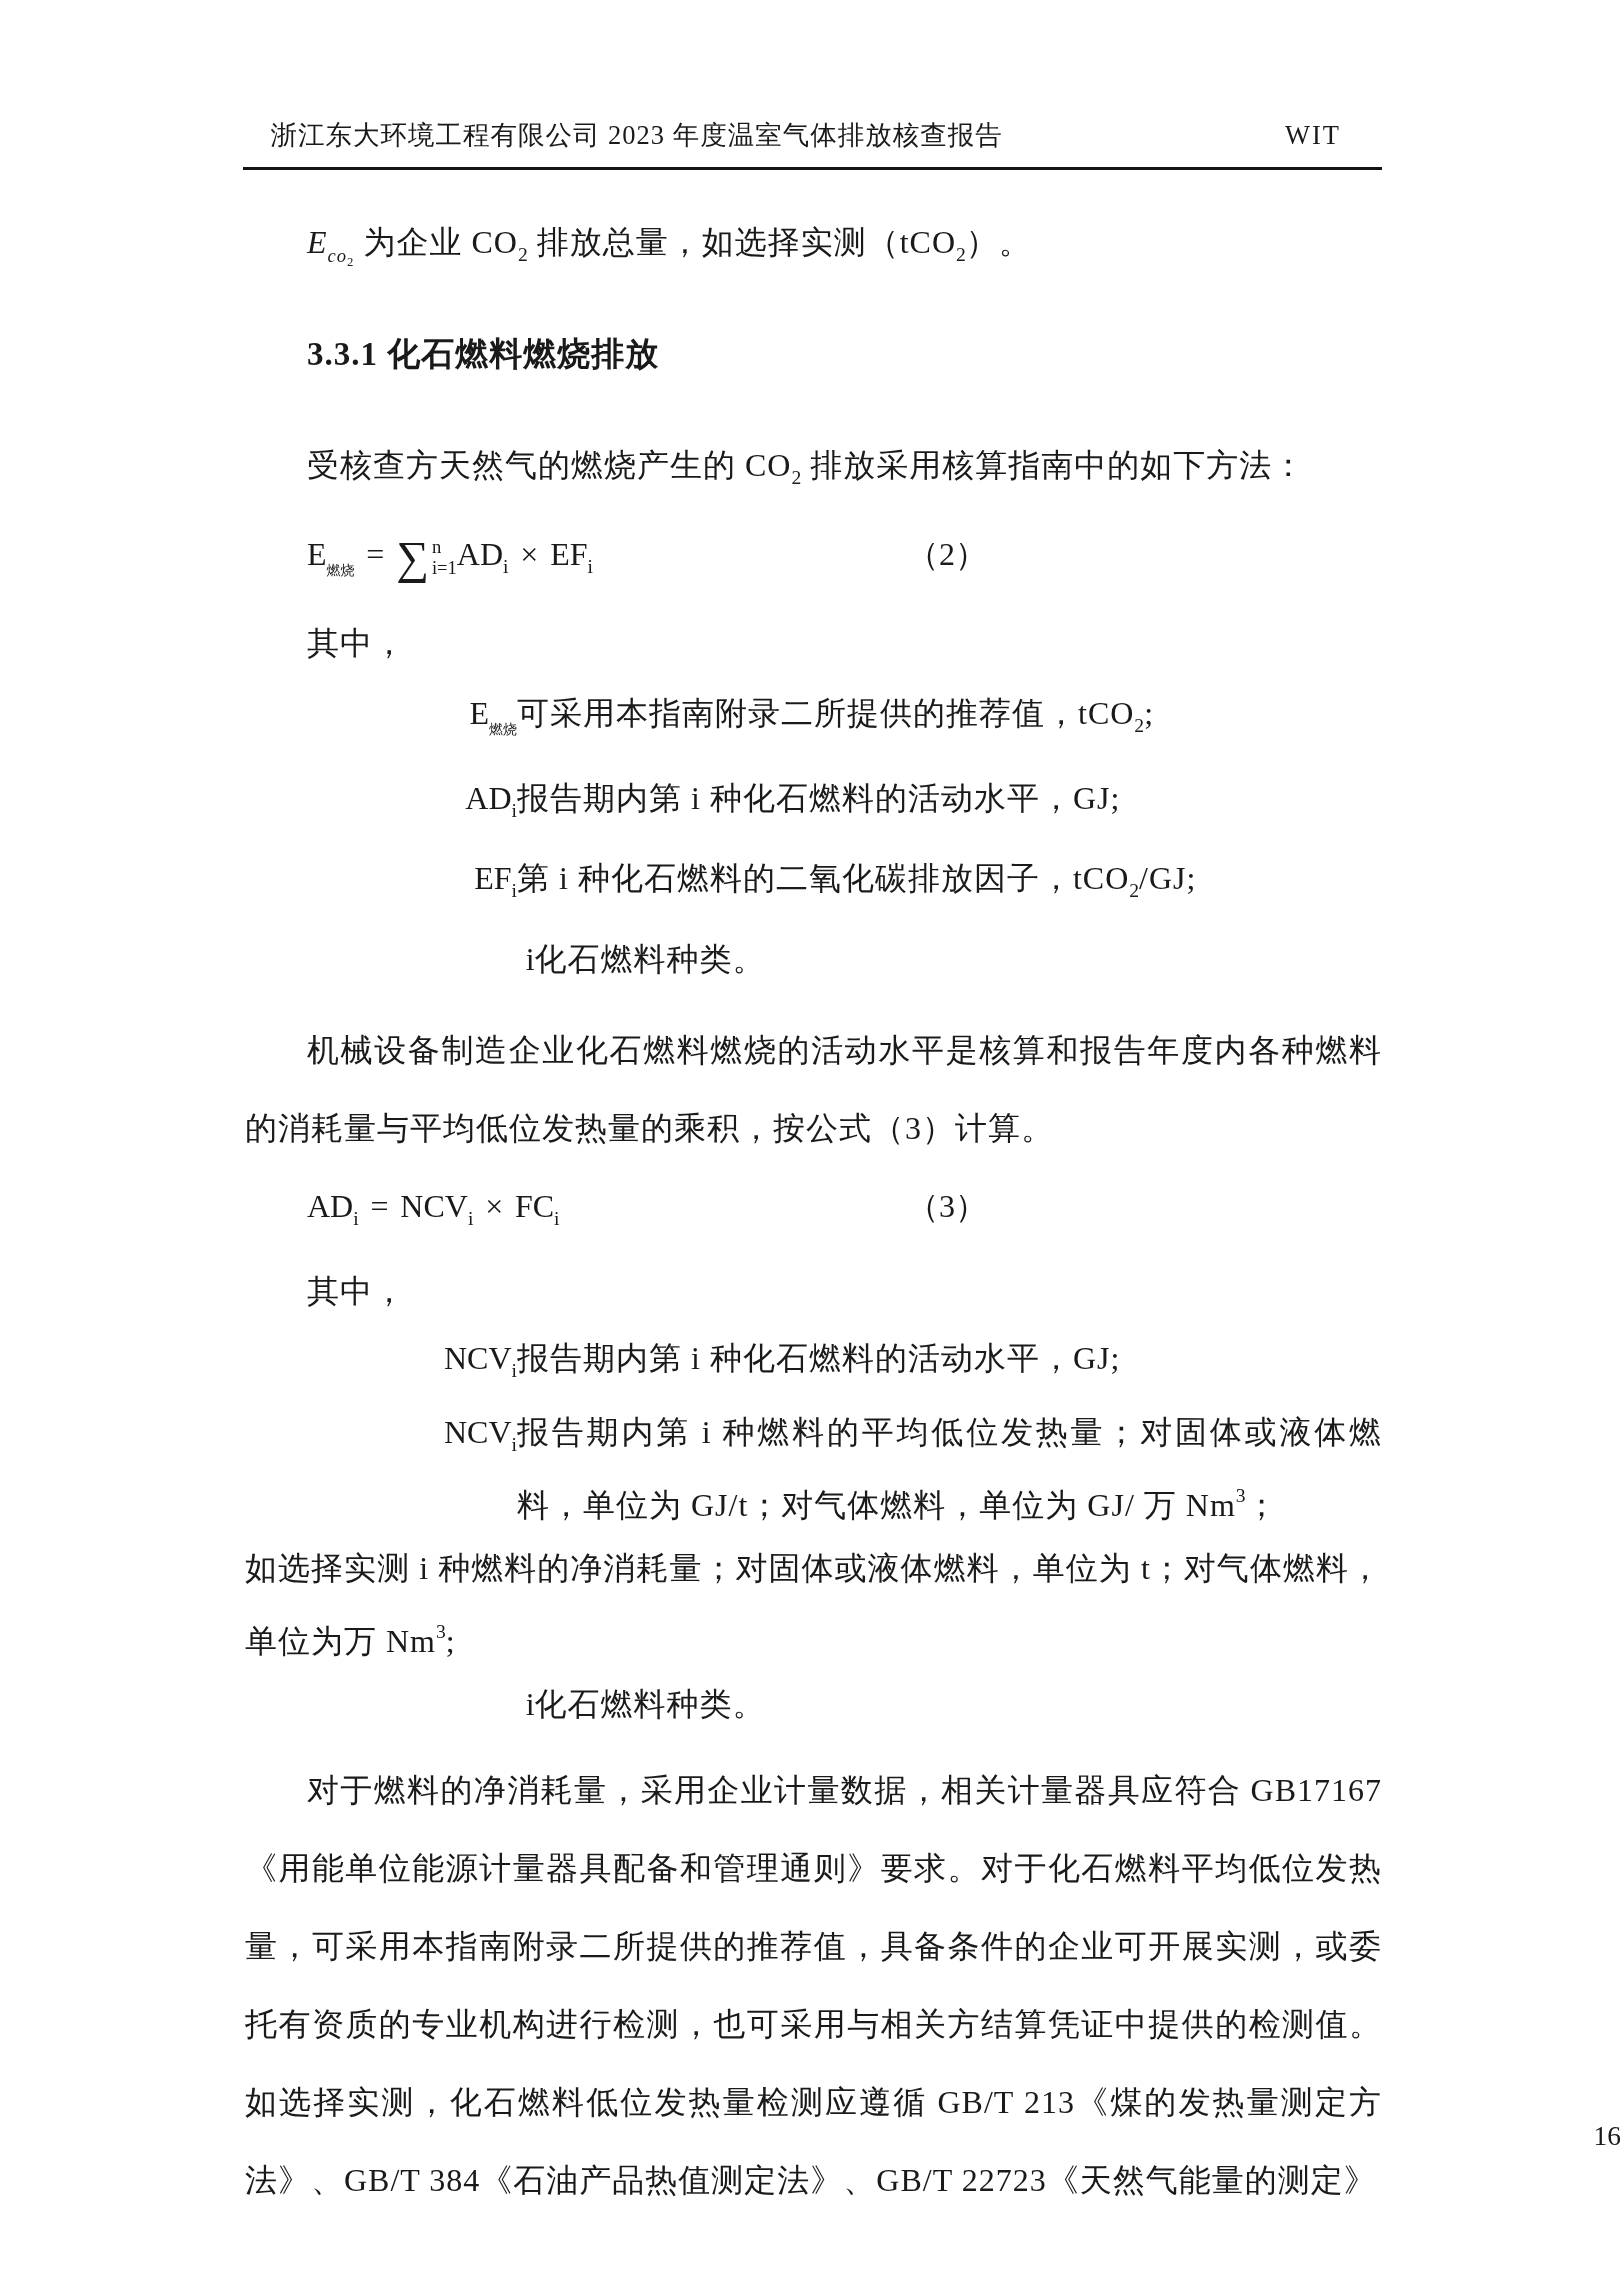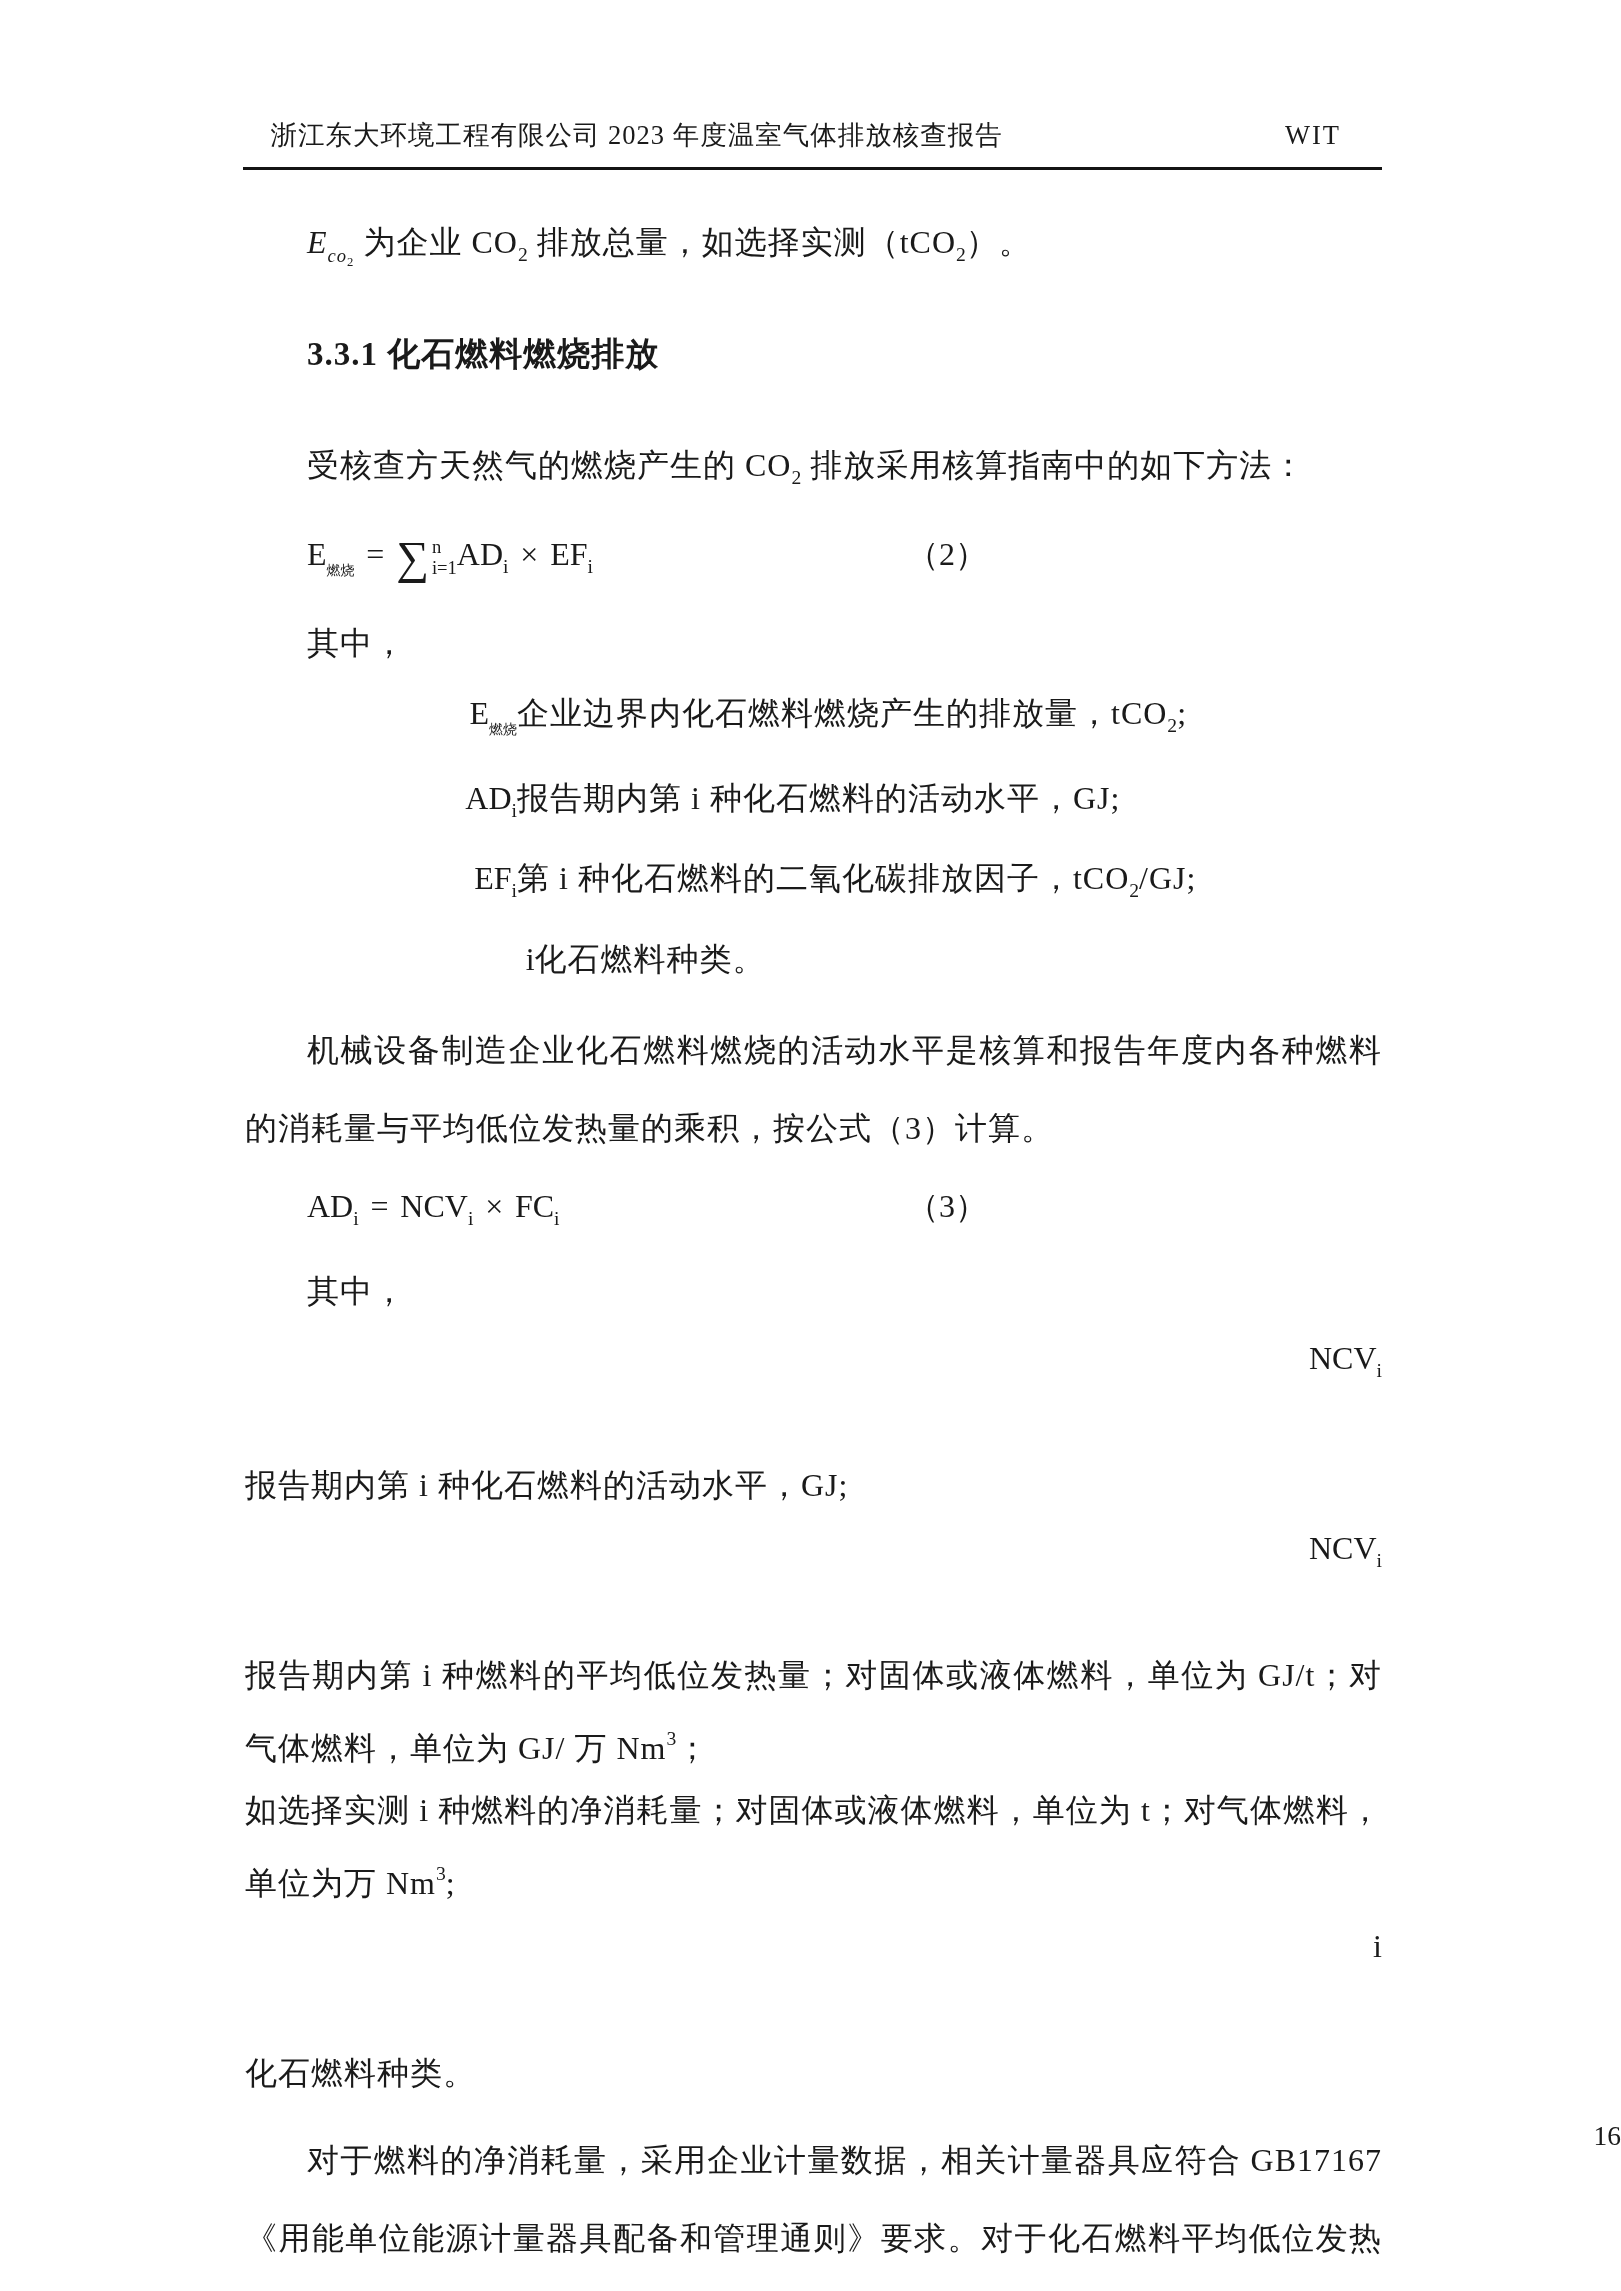--- a/index.html
+++ b/index.html
@@ -54,21 +54,21 @@
     padding-left:62px;
     white-space:nowrap;
   }
   .formula .flabel { position:absolute; left:662px; top:0; line-height:74px; }
   .eq, .op { margin:0 11.8px; }
 
   .where { line-height:71px; padding-left:62px; letter-spacing:1px; }
 
   .deflist { margin:0; }
   .defrow { display:flex; line-height:68px; }
-  .deflist-2 .defrow { line-height:63px;flex-direction:column; }
+  .deflist-2 .defrow { line-height:63px; }
   .defterm { flex:0 0 127px; margin-left:145px; white-space:nowrap;text-align:right; }
   .defbody { flex:1 1 auto; text-align:justify; letter-spacing:1px; }
 
   
   .sb  { font-size:19.6px; vertical-align:-7.8px; letter-spacing:0; }
   .sb-cjk { font-size:14px; vertical-align:-9.8px; letter-spacing:0; }
   .sp  { font-size:19.6px; vertical-align:13.7px; letter-spacing:0; }
 
   .evar { font-style:italic; }
   .evar-sub { font-size:18.6px; font-style:italic; vertical-align:-8.8px; }
@@ -114,21 +114,21 @@
           </span>
         </span><span>AD</span><span class="sb">i</span><span class="op">×</span><span>EF</span><span class="sb">i</span>
       <span class="flabel">（2）</span>
     </div>
 
     <div class="where">其中，</div>
 
     <div class="deflist deflist-1">
       <div class="defrow">
         <span class="defterm"><span>E</span><span class="sb-cjk">燃烧</span></span>
-        <span class="defbody"><span>企业边界内化石燃料燃烧产生的排放量，tCO</span><span class="sb">2</span><span>;</span></span>
+        <span class="defbody"><span>可采用本指南附录二所提供的推荐值，tCO</span><span class="sb">2</span><span>;</span></span>
       </div>
       <div class="defrow">
         <span class="defterm"><span>AD</span><span class="sb">i</span></span>
         <span class="defbody"><span>报告期内第 i 种化石燃料的活动水平，GJ;</span></span>
       </div>
       <div class="defrow">
         <span class="defterm"><span>EF</span><span class="sb">i</span></span>
         <span class="defbody"><span>第 i 种化石燃料的二氧化碳排放因子，tCO</span><span class="sb">2</span><span>/GJ;</span></span>
       </div>
       <div class="defrow">

